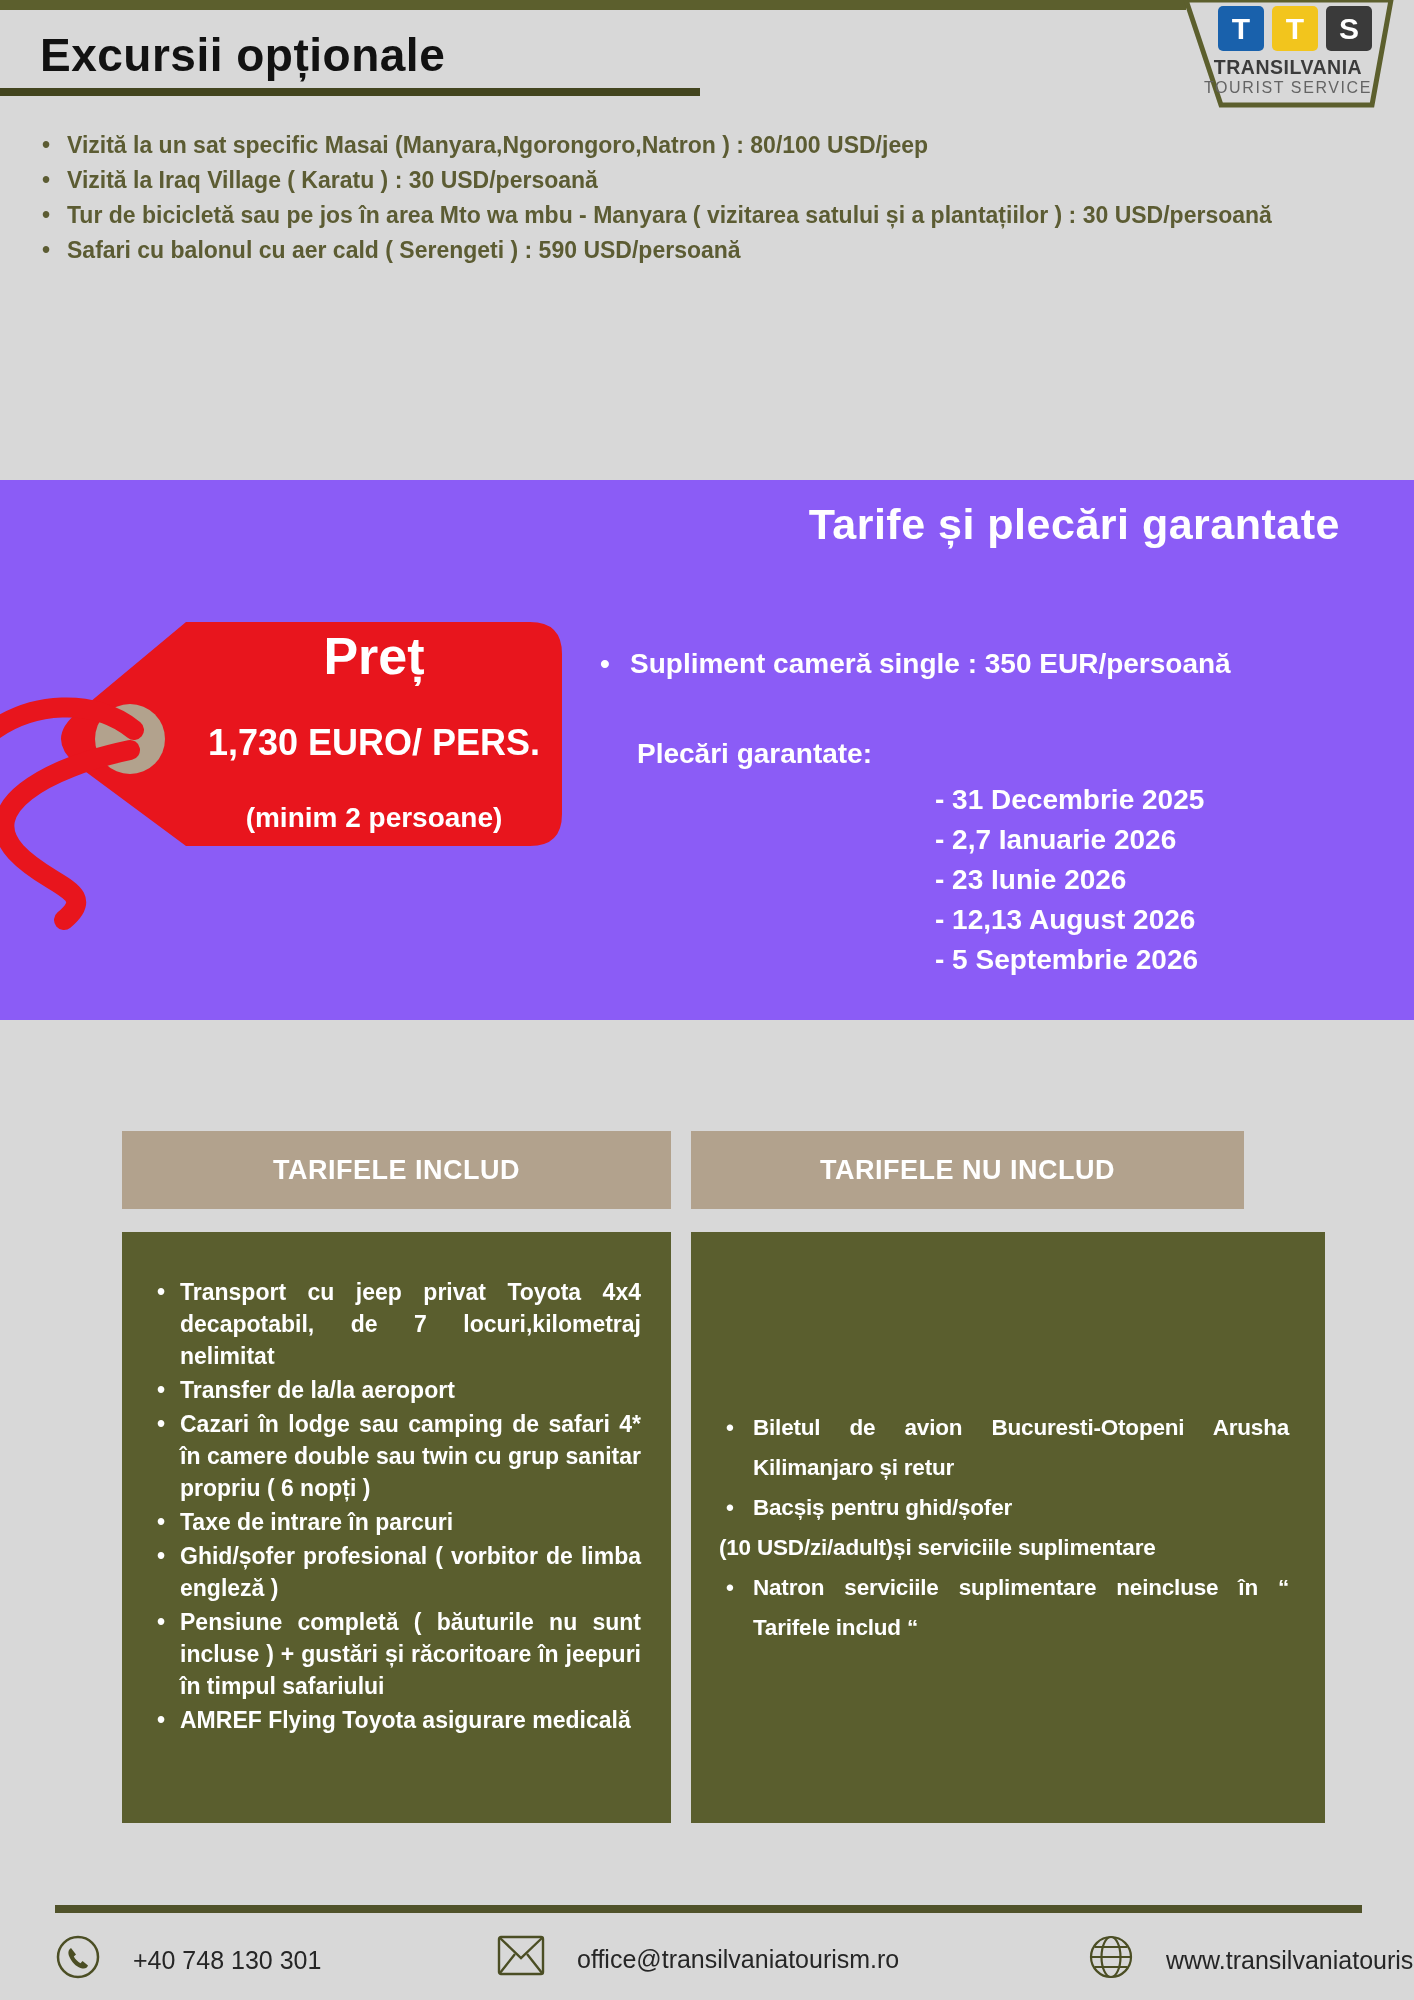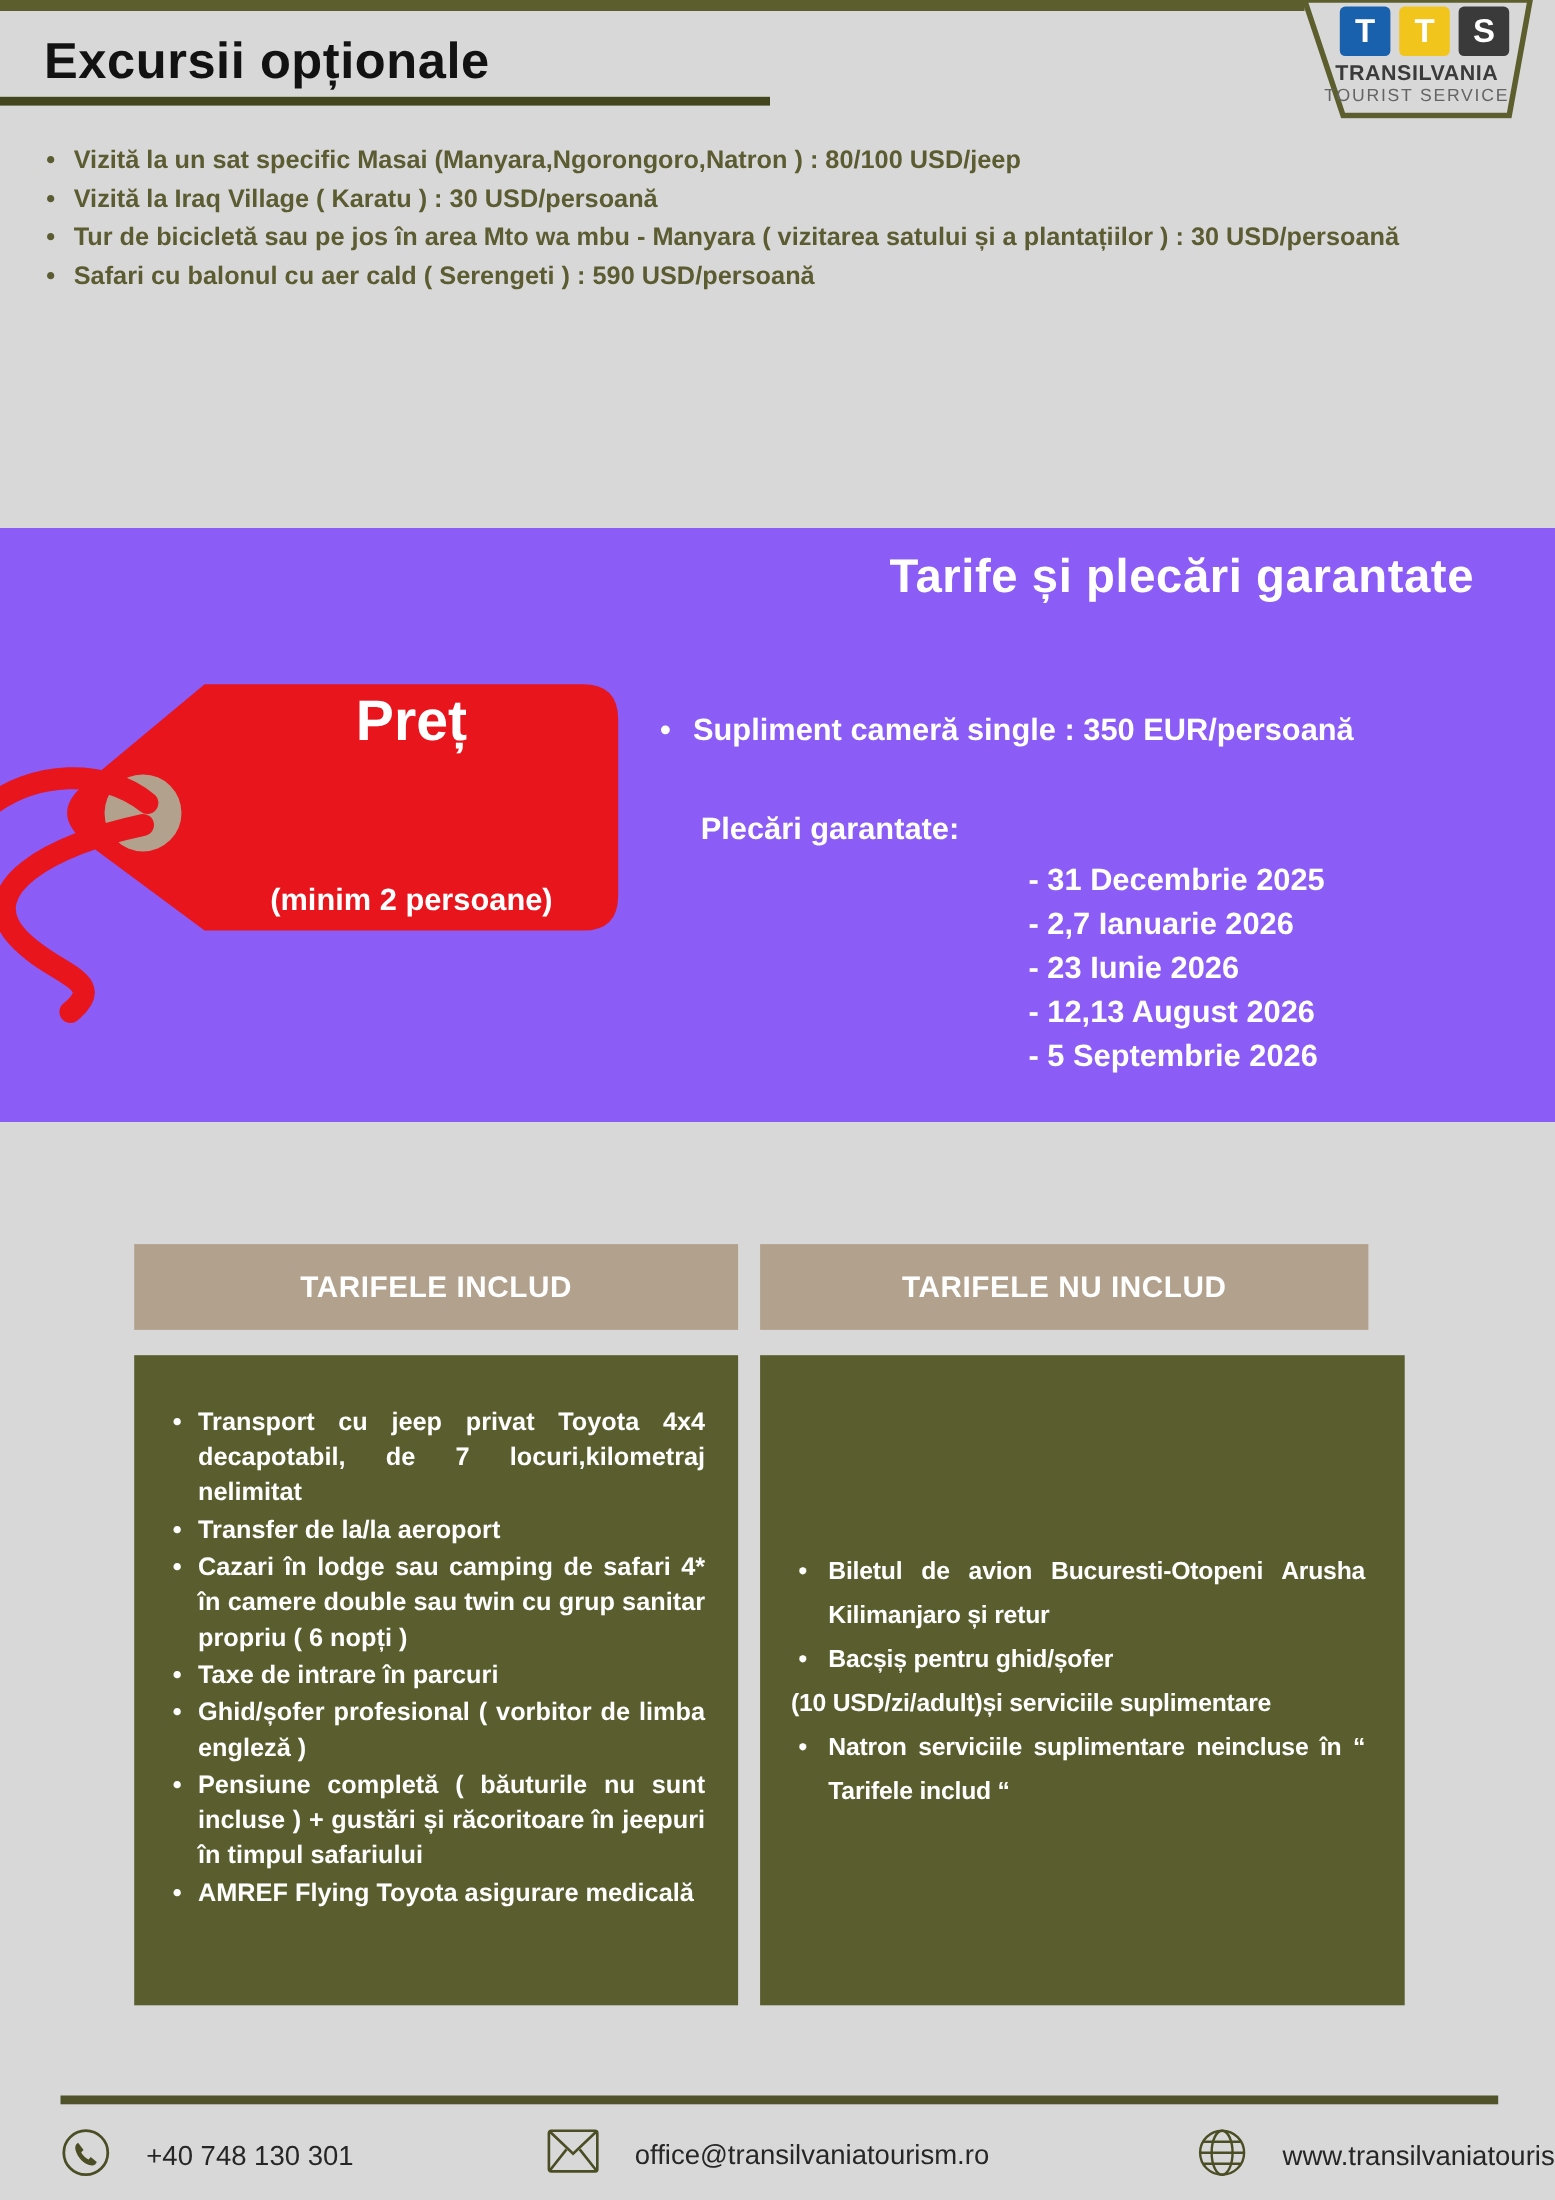--- a/index.html
+++ b/index.html
@@ -61,21 +61,21 @@
   .columns { position:absolute; top:1131px; left:0; width:1414px; height:700px; }
   .col-header {
     position:absolute; top:0; height:78px; background:#b2a28d; color:#fff;
     display:flex; align-items:center; justify-content:center;
     font-size:27px; font-weight:bold; letter-spacing:.5px;
   }
   .col-header.left { left:122px; width:549px; }
   .col-header.right { left:691px; width:553px; }
   .col-box { position:absolute; top:101px; height:591px; background:#5a5e2e; color:#ffffff; }
   .col-box.left { left:122px; width:549px; }
-  .col-box.right { left:691px; width:586px; display:flex; align-items:center;justify-content:center; }
+  .col-box.right { left:691px; width:634px; display:flex; align-items:center;justify-content:center; }
   .inc-list { list-style:none; margin:0; padding:44px 30px 0 33px;
               font-size:23px; font-weight:bold; line-height:32px; text-align:justify; }
   .inc-list li { position:relative; padding-left:25px; margin-bottom:2px; }
   .inc-list li::before { content:"\2022"; position:absolute; left:2px; }
   .ninc-content { width:100%; padding:0 36px 0 28px; box-sizing:border-box;
                   font-size:22.5px; font-weight:bold; line-height:40px; letter-spacing:-.2px; }
   .ninc-item { position:relative; padding-left:34px; text-align:justify; }
   .ninc-item::before { content:"\2022"; position:absolute; left:7px; }
   .ninc-cont { padding-left:0; text-align:left; }
   
@@ -119,20 +119,21 @@
     <div class="tariffs-title">Tarife și plecări garantate</div>
 
     <div class="price-tag-wrap">
       <svg width="620" height="340" viewBox="0 0 620 340">
         <path d="M186 22 L530 22 Q562 22 562 54 L562 214 Q562 246 530 246 L186 246 L78 166 Q44 139 78 112 Z" fill="#e8151d"></path>
         <circle cx="130" cy="139" r="35" fill="#b2a28d"></circle>
         <path d="M134 130 C 95 98 30 100 -14 136" stroke="#e8151d" stroke-width="20" fill="none" stroke-linecap="round"></path>
         <path d="M130 150 C 45 168 -24 208 16 252 C 48 287 100 290 64 320" stroke="#e8151d" stroke-width="20" fill="none" stroke-linecap="round"></path>
       </svg>
       <div class="tag-label">Preț</div>
+      <div class="tag-price">1,730 EURO/ PERS.</div>
       <div class="tag-note">(minim 2 persoane)</div>
     </div>
 
     <div class="supplement">Supliment cameră single : 350 EUR/persoană</div>
     <div class="departures-label">Plecări garantate:</div>
     <ul class="departures">
       <li>- 31 Decembrie 2025</li>
       <li>- 2,7 Ianuarie 2026</li>
       <li>- 23 Iunie 2026</li>
       <li>- 12,13 August 2026</li>

